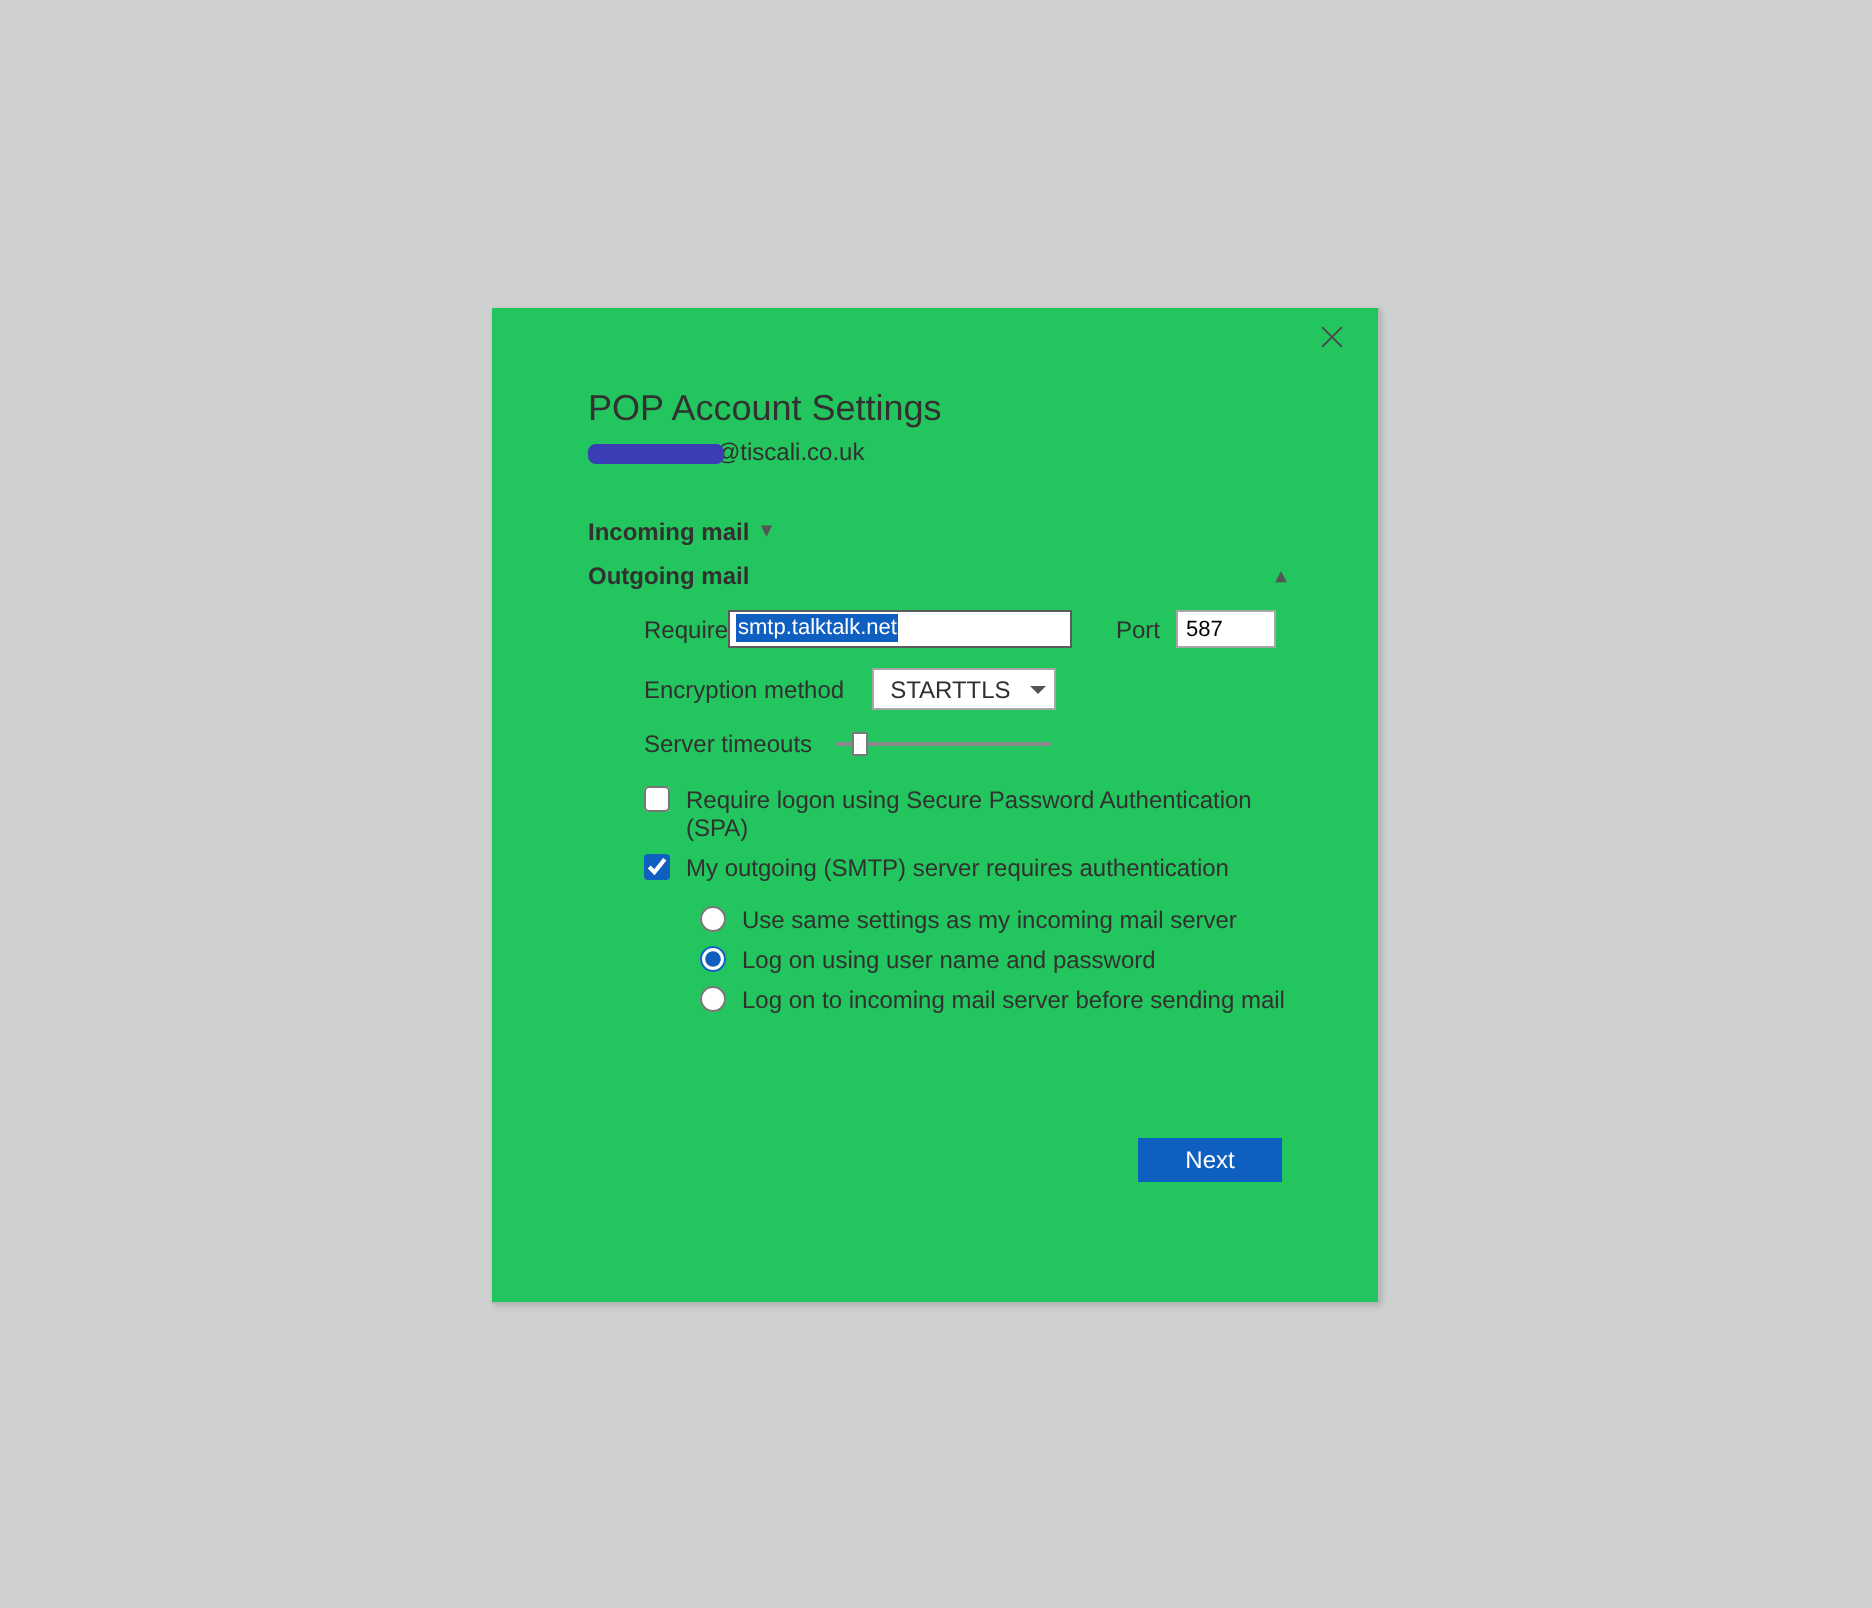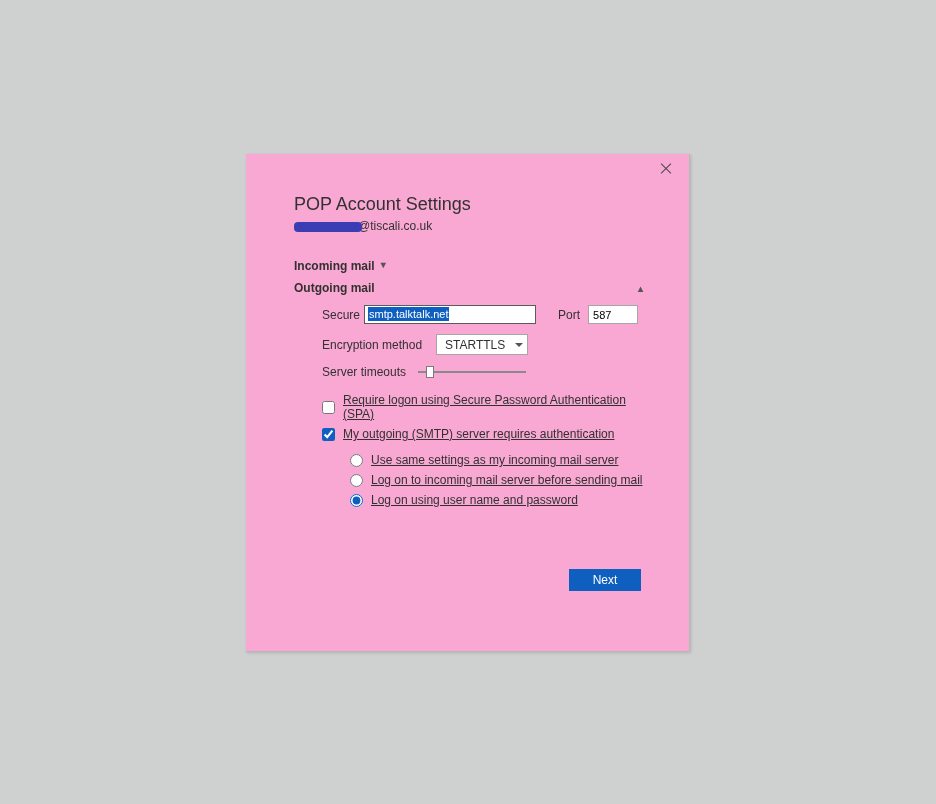--- a/index.html
+++ b/index.html
@@ -12,21 +12,21 @@
     font-size: 12px;
     color: #323130;
     display: flex;
     justify-content: center;
     align-items: flex-start;
     padding-top: 154px;
   }
   .dialog {
     width: 444px;
     height: 498px;
-    background: #f9a8d4;
+    background: #22c55e;
     position: relative;
     box-shadow: 1px 1px 3px rgba(0,0,0,0.15);
     border-right: 1px solid #b8b8b8;
     border-bottom: 1px solid #b8b8b8;
   }
   .close-btn {
     position: absolute;
     top: 8px;
     right: 16px;
     width: 14px;
@@ -178,25 +178,23 @@
     top: 0;
     left: 8px;
     width: 8px;
     height: 12px;
     background: #fff;
     border: 1px solid #7a7a7a;
   }
 
   .chk-row, .radio-row {
     display: flex;
-    align-items: center;
     gap: 8px;
     margin-bottom: 6px;
     font-size: 12px;
-    text-decoration: underline;
   }
   .radio-group { padding-left: 28px; margin-top: 12px; }
   input[type=checkbox], input[type=radio] {
     margin: 0;
     width: 13px; height: 13px;
     accent-color: #0e5fbf;
   }
 
   .next-btn {
     position: absolute;
@@ -240,21 +238,21 @@
     <div class="section-toggle">
       <span class="label-wrap">
         <span>Outgoing mail</span>
       </span>
       <span class="chev chev-right">▴</span>
     </div>
 
     <div class="form-area">
 
       <div class="row">
-        <span class="lbl lbl-server">Secure</span>
+        <span class="lbl lbl-server">Require</span>
         <div class="server-input-wrap">
           <input type="text" value="smtp.talktalk.net" style="">
           <span class="server-hl">smtp.talktalk.net</span>
         </div>
         <span class="lbl lbl-port">Port</span>
         <input class="port-input" type="text" value="587" style="">
       </div>
 
       <div class="row">
         <span class="lbl lbl-enc">Encryption method</span>
@@ -282,27 +280,27 @@
           <input type="checkbox" checked="" style="">
           <span>My outgoing (SMTP) server requires authentication</span>
         </label>
 
         <div class="radio-group">
           <label class="radio-row">
             <input type="radio" name="auth" style="">
             <span>Use same settings as my incoming mail server</span>
           </label>
           <label class="radio-row">
+            <input type="radio" name="auth" checked="" style="">
+            <span>Log on using user name and password</span>
+          </label>
+          <label class="radio-row">
             <input type="radio" name="auth" style="">
             <span>Log on to incoming mail server before sending mail</span>
           </label>
-          <label class="radio-row">
-            <input type="radio" name="auth" checked="" style="">
-            <span>Log on using user name and password</span>
-          </label>
         </div>
       </div>
 
     </div>
   </div>
 
   <button class="next-btn">Next</button>
 </div>
 
 </body></html>

